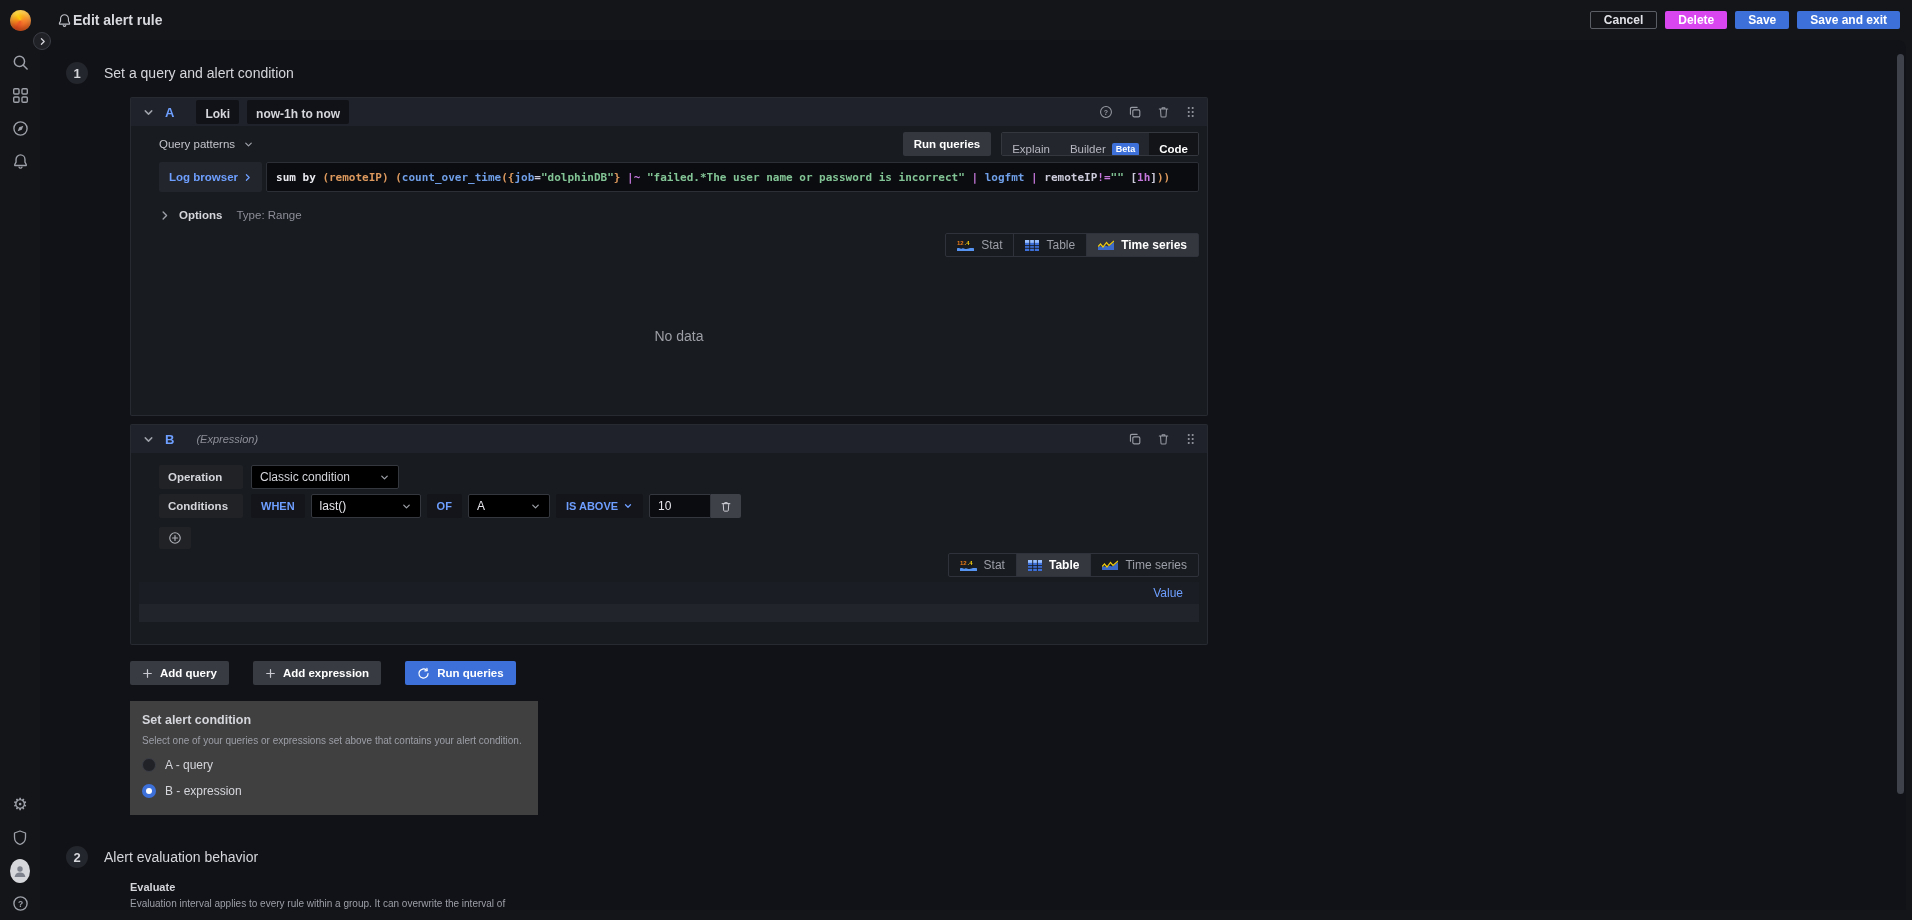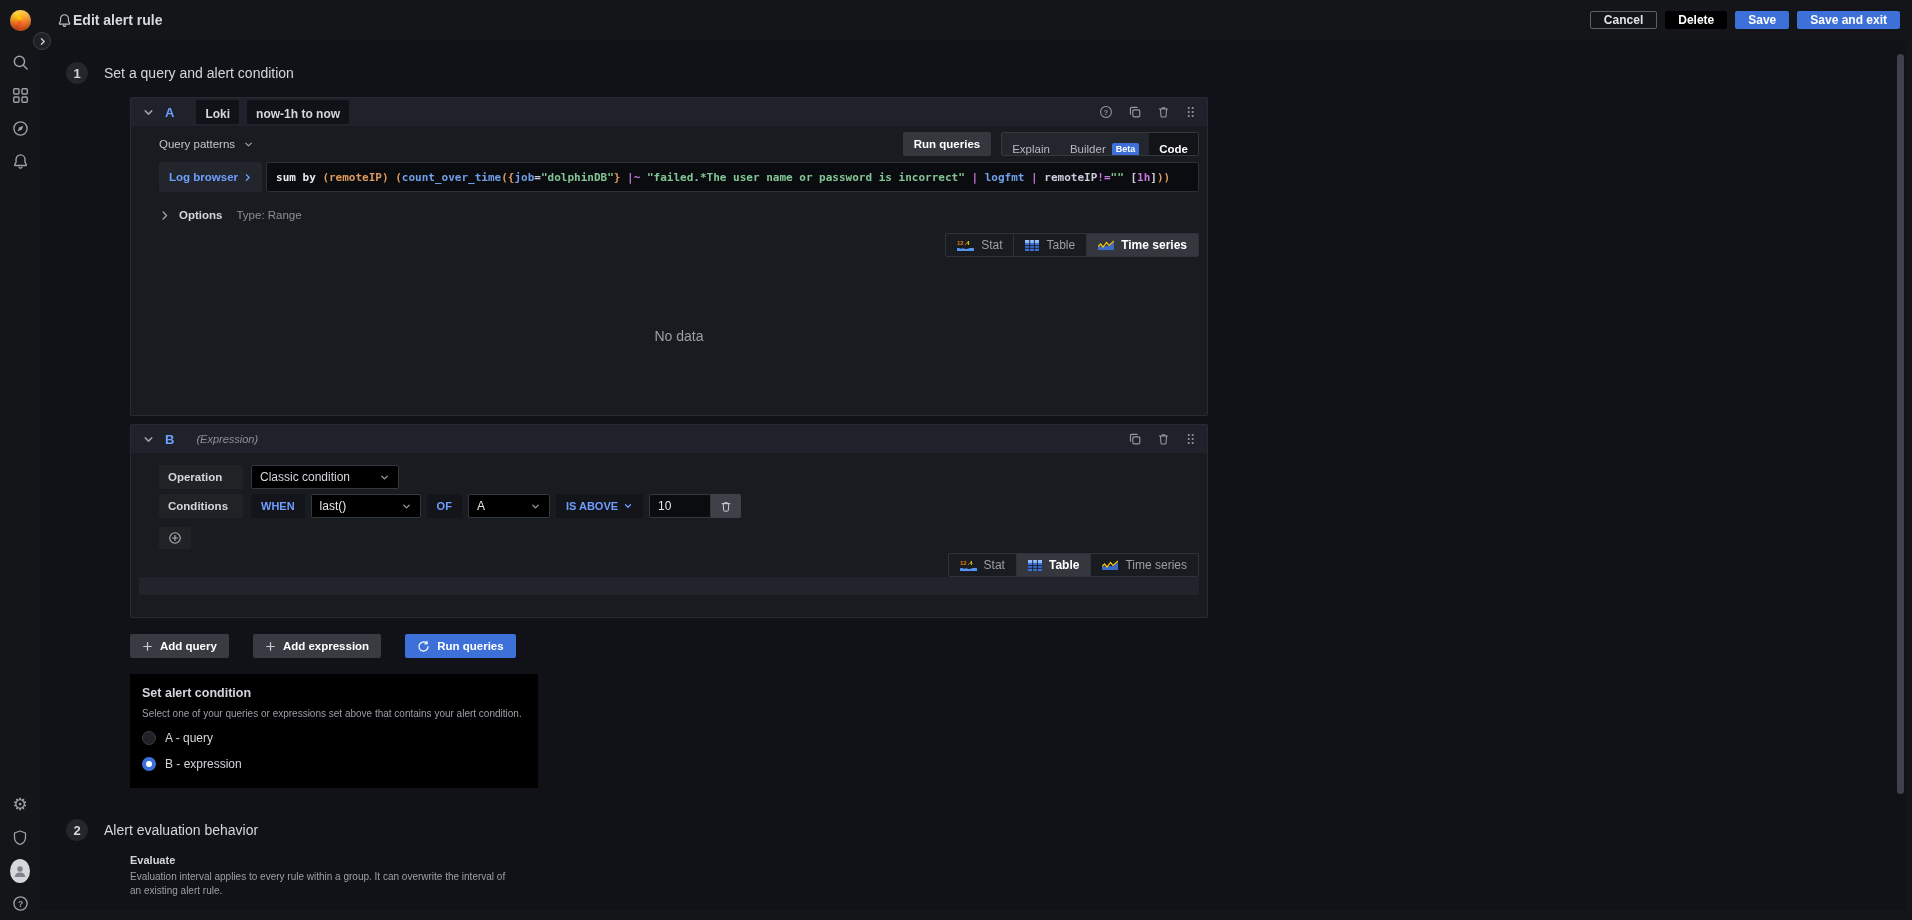--- a/index.html
+++ b/index.html
@@ -16,21 +16,21 @@
   .topbar { position:absolute; top:0; left:0; right:0; height:40px; display:flex; align-items:center; padding-left:57px; }
   .logo-slot { position:absolute; left:0; top:0; width:40px; height:40px; display:flex; align-items:center; justify-content:center; }
   .grafana-logo { width:21px; height:21px; border-radius:50%;
     background:conic-gradient(from 210deg,#f05a28,#fbca0a,#f8872c,#f05a28);
     box-shadow:inset 0 -3px 5px rgba(120,30,0,.55), inset 0 3px 4px rgba(255,240,150,.6); }
   .page-title-row { display:flex; align-items:center; gap:1px; }
   .page-title { font-size:14px; font-weight:bold; color:#d8d9df; margin:0; }
   .topbar-actions { margin-left:auto; display:flex; gap:8px; padding-right:12px; }
   .btn { height:18px; border-radius:2px; padding:0 13px; font-size:12px; font-weight:bold; color:#fff; display:flex; align-items:center; }
   .btn-outline { background:transparent; border:1px solid #5c5e66; color:#e2e3e9; }
-  .btn-danger { background:#000000; }
+  .btn-danger { background:#d946ef; }
   .btn-primary { background:#3d71d9; }
 
   .sidebar { position:absolute; top:46px; left:0; width:40px; bottom:0; display:flex; flex-direction:column; align-items:center; color:#9da0a8; }
   .side-btn { width:32px; height:33px; display:flex; align-items:center; justify-content:center; color:#9da0a8; background:none; }
   .side-spacer { flex:1; }
   .gear-glyph { font-size:17px; line-height:1; }
   .avatar { width:24px; height:24px; border-radius:50%; background:#d6d7db; display:flex; align-items:center; justify-content:center; overflow:hidden; }
   .expand-btn { position:absolute; left:33px; top:32px; width:18px; height:18px; border-radius:50%; background:#202127; border:1px solid #3c3e46; color:#d5d6dc; display:flex; align-items:center; justify-content:center; z-index:6; padding:0; }
 
   
@@ -89,21 +89,21 @@
   .mini-trash { width:30px; height:24px; background:#3e4148; border-radius:0 2px 2px 0; display:flex; align-items:center; justify-content:center; color:#d0d1d7; margin-left:-6px; }
   .plus-btn { margin-top:9px; width:32px; height:22px; background:#202226; border-radius:2px; display:flex; align-items:center; justify-content:center; color:#aeb0b8; }
   .table-head { margin:5px 0 0 -20px; height:22px; background:#1a1d23; display:flex; align-items:center; justify-content:flex-end; padding-right:16px; font-size:12px; color:#6e9fff; }
   .table-row-empty { margin-left:-20px; height:18px; background:#21242b; }
   .pb-bottom { height:22px; }
 
   .footer-row { display:flex; gap:24px; margin-top:16px; }
   .btn-secondary { height:24px; background:#383b42; border-radius:2px; color:#fff; font-weight:bold; font-size:11.5px; display:flex; align-items:center; gap:7px; padding:0 12px; }
   .btn-run { background:#3d71d9; }
 
-  .cond-box { margin-top:16px; width:408px; background:#000000; padding:12px 12px 17px; }
+  .cond-box { margin-top:16px; width:408px; background:#404040; padding:12px 12px 17px; }
   .cond-title { font-size:12.5px; font-weight:bold; color:#d5d6dc; }
   .cond-desc { margin-top:8px; font-size:10px; color:#9d9fa8; white-space:nowrap; }
   .radio-row { margin-top:12px; display:flex; align-items:center; gap:9px; font-size:12px; color:#d5d6dc; }
   .radio { width:14px; height:14px; border-radius:50%; background:#202227; border:1px solid #3a3d44; flex:none; position:relative; }
   .radio.selected { background:#3d71d9; border:none; }
   .radio.selected::after { content:""; position:absolute; inset:4px; border-radius:50%; background:#fff; }
 
   .step2 { margin-top:31px; }
   .eval-block { margin-left:64px; margin-top:13px; }
   .eval-label { font-size:11px; font-weight:bold; color:#d5d6dc; }
@@ -442,20 +442,23 @@
               <button class="viz">
                 <svg width="16" height="12" viewBox="0 0 16 12">
                     <path d="M0 11V8C2 6 3.5 9 5.5 7.5 8 5.5 9 8.5 11 7l5-4v8z" fill="#3d71d9" opacity=".9"></path>
                     <path d="M0 7.5L2.5 5 5 8 8.5 3.5 11 6.5 16 2" fill="none" stroke="#f2cc0c" stroke-width="1.2"></path>
                   </svg>
                 <span>Time series</span>
               </button>
             </div>
           </div>
 
+          <div class="table-head">
+            <span>Value</span>
+          </div>
           <div class="table-row-empty"></div>
           <div class="pb-bottom"></div>
         </div>
       </section>
 
       <div class="footer-row">
         <button class="btn-secondary">
           <svg width="11" height="11" viewBox="0 0 16 16">
               <path d="M8 2.5v11M2.5 8h11" stroke="#c9cad1" stroke-width="1.8" stroke-linecap="round"></path>
             </svg>

